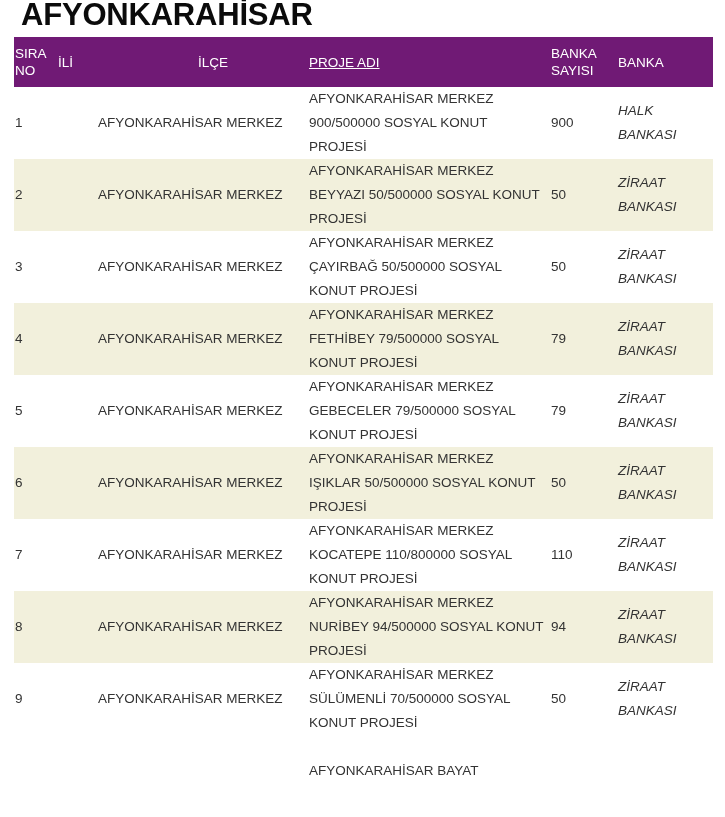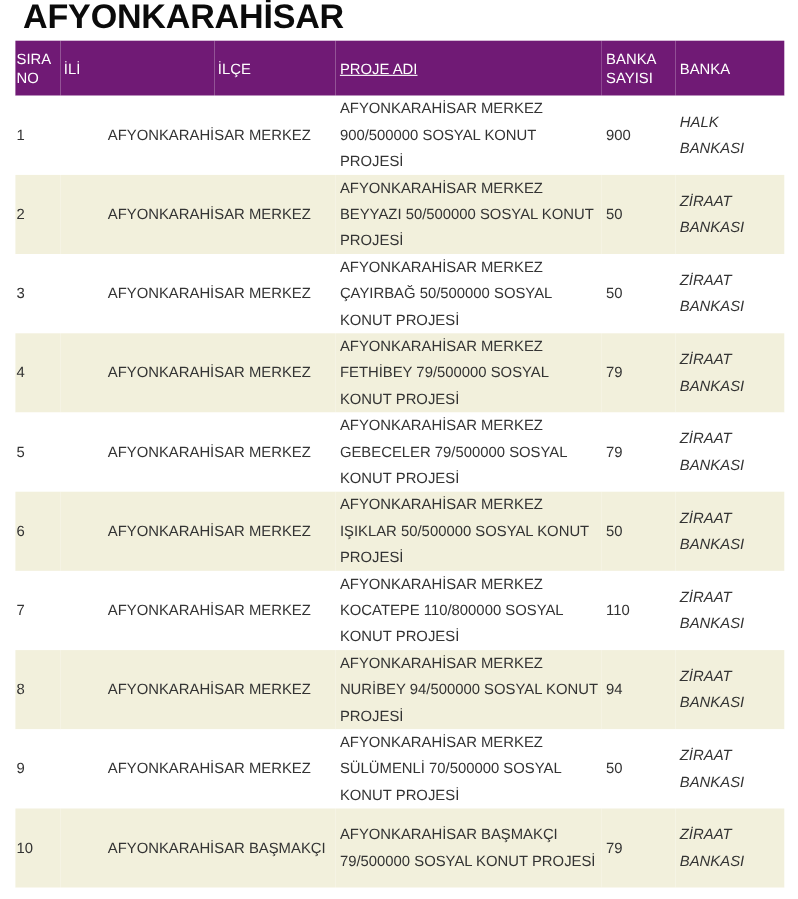--- a/index.html
+++ b/index.html
@@ -203,27 +203,20 @@
         <td class="d-konut">94</td>
         <td class="d-banka">ZİRAAT BANKASI</td>
       </tr>
       <tr class="">
         <td class="d-sira">9</td>
         <td class="d-ili" colspan="2">AFYONKARAHİSAR MERKEZ</td>
         <td class="d-proje">AFYONKARAHİSAR MERKEZ SÜLÜMENLİ 70/500000 SOSYAL KONUT PROJESİ</td>
         <td class="d-konut">50</td>
         <td class="d-banka">ZİRAAT BANKASI</td>
       </tr>
-      <tr class="alt">
-        <td class="d-sira">10</td>
-        <td class="d-ili" colspan="2">AFYONKARAHİSAR BAŞMAKÇI</td>
-        <td class="d-proje">AFYONKARAHİSAR BAŞMAKÇI 79/500000 SOSYAL KONUT PROJESİ</td>
-        <td class="d-konut">79</td>
-        <td class="d-banka">ZİRAAT BANKASI</td>
-      </tr>
       <tr class="partial">
         <td class="d-sira"></td>
         <td class="d-ili" colspan="2"></td>
         <td class="d-proje">AFYONKARAHİSAR BAYAT</td>
         <td class="d-konut"></td>
         <td class="d-banka"></td>
       </tr>
     </tbody>
   </table>
 

